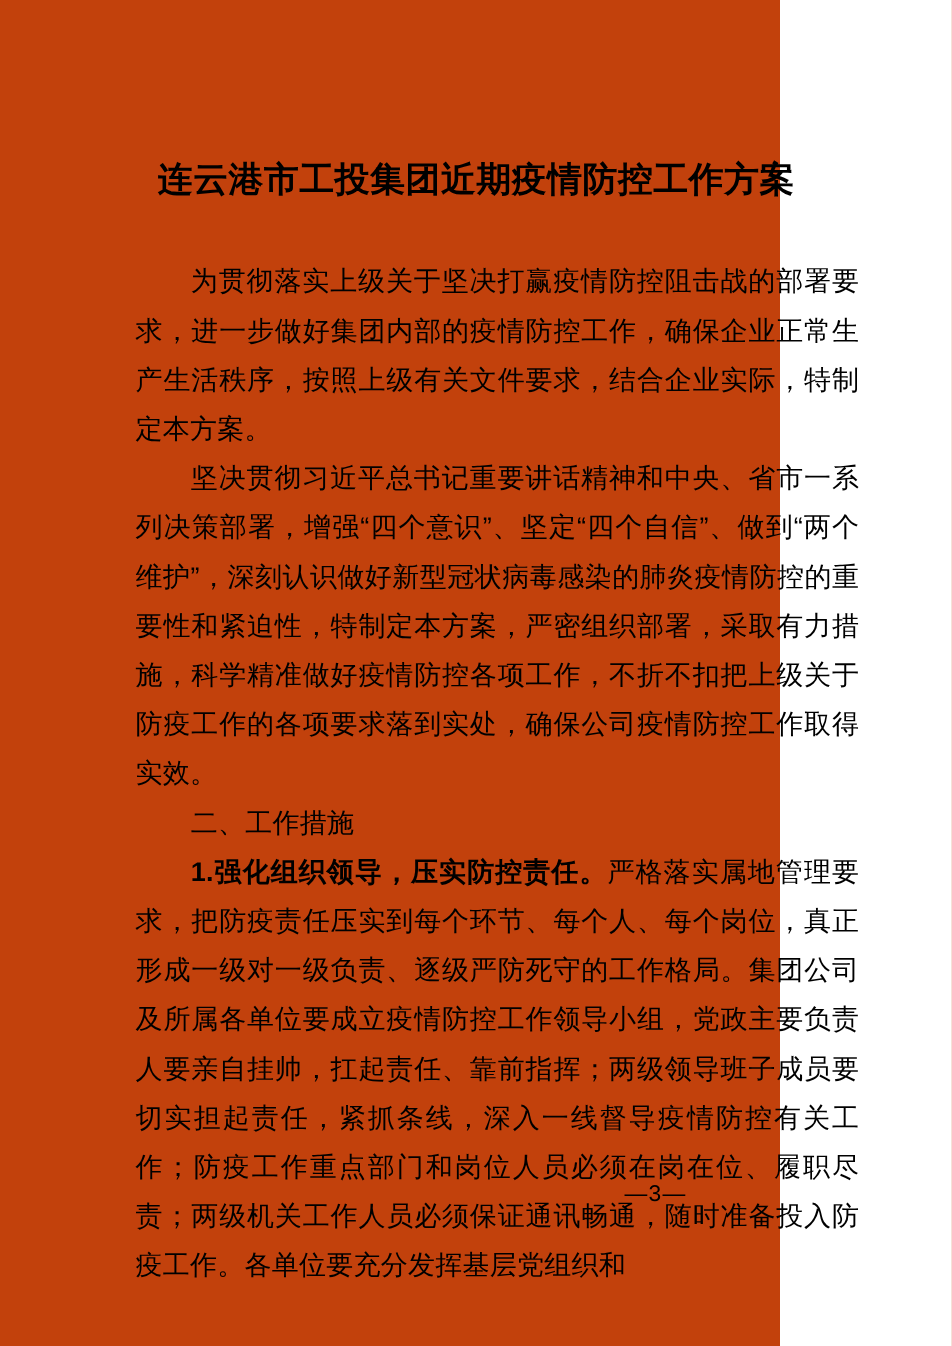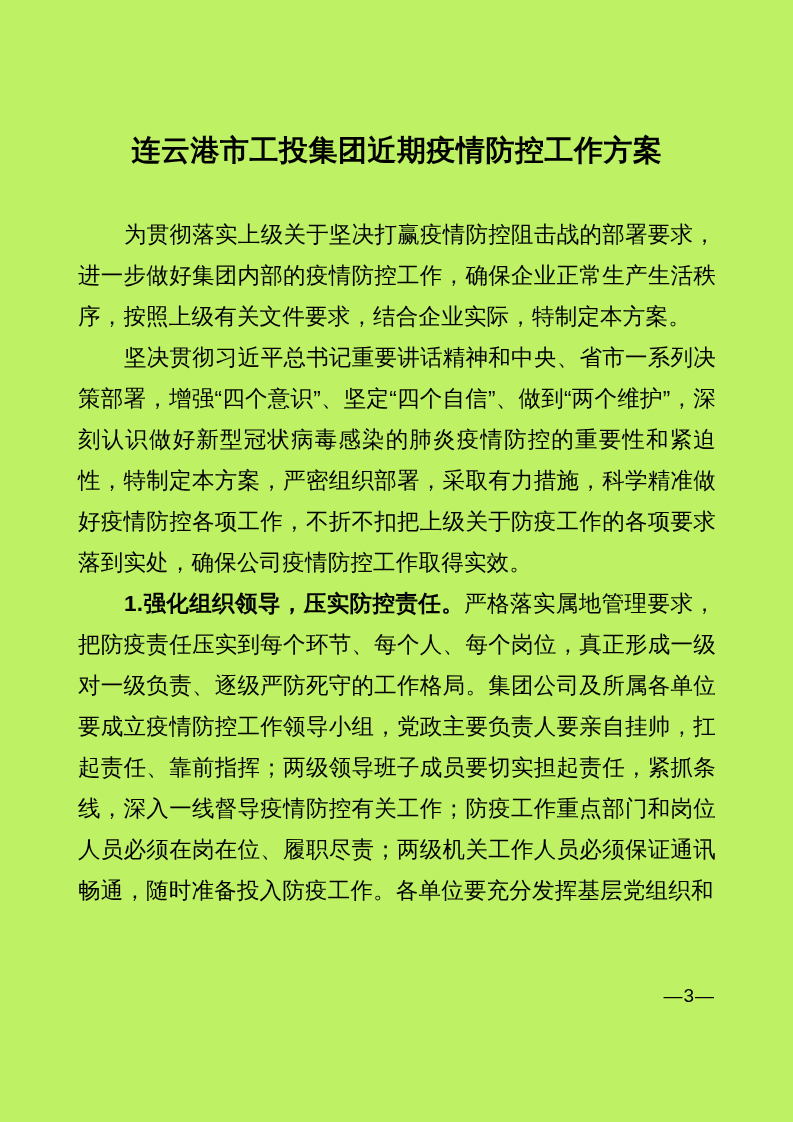--- a/index.html
+++ b/index.html
@@ -12,23 +12,23 @@
     height: 1122px;
     font-family: "Liberation Sans", sans-serif;
     color: #000000;
     position: relative;
     overflow: hidden;
   }
   .page {
     position: absolute;
     left: 0;
     top: 0;
-    width: 793px;
+    width: 650px;
     height: 1122px;
-    background: #bef264;
+    background: #c2410c;
   }
   .doc-body {
     position: absolute;
     left: 78px;
     top: 0;
     width: 638px;
   }
   .doc-title {
     margin: 0;
     padding: 0;
@@ -43,20 +43,21 @@
   .para {
     font-size: 22.5px;
     line-height: 41px;
     text-align: justify;
     text-justify: inter-ideograph;
     margin: 0;
     letter-spacing: 0.2px;
   }
   .indent2 {
     text-indent: 46px;
+    margin-left: 35px;
   }
   .gap-after-title {
     height: 44px;
   }
   .strong-run {
     font-weight: bold;
   }
   .page-number {
     position: absolute;
     right: 78px;
@@ -75,19 +76,20 @@
 
     <h1 class="doc-title">连云港市工投集团近期疫情防控工作方案</h1>
 
     <div class="gap-after-title"></div>
 
     <p class="para indent2">为贯彻落实上级关于坚决打赢疫情防控阻击战的部署要求，进一步做好集团内部的疫情防控工作，确保企业正常生产生活秩序，按照上级有关文件要求，结合企业实际，特制定本方案。</p>
 
 
     <p class="para indent2">坚决贯彻习近平总书记重要讲话精神和中央、省市一系列决策部署，增强“四个意识”、坚定“四个自信”、做到“两个维护”，深刻认识做好新型冠状病毒感染的肺炎疫情防控的重要性和紧迫性，特制定本方案，严密组织部署，采取有力措施，科学精准做好疫情防控各项工作，不折不扣把上级关于防疫工作的各项要求落到实处，确保公司疫情防控工作取得实效。</p>
 
+    <p class="para indent2">二、工作措施</p>
 
     <p class="para indent2"><span class="strong-run">1.强化组织领导，压实防控责任。</span><span>严格落实属地管理要求，把防疫责任压实到每个环节、每个人、每个岗位，真正形成一级对一级负责、逐级严防死守的工作格局。集团公司及所属各单位要成立疫情防控工作领导小组，党政主要负责人要亲自挂帅，扛起责任、靠前指挥；两级领导班子成员要切实担起责任，紧抓条线，深入一线督导疫情防控有关工作；防疫工作重点部门和岗位人员必须在岗在位、履职尽责；两级机关工作人员必须保证通讯畅通，随时准备投入防疫工作。各单位要充分发挥基层党组织和</span></p>
 
   </div>
 
   <div class="page-number">—3—</div>
 </div>
 
 </body></html>

